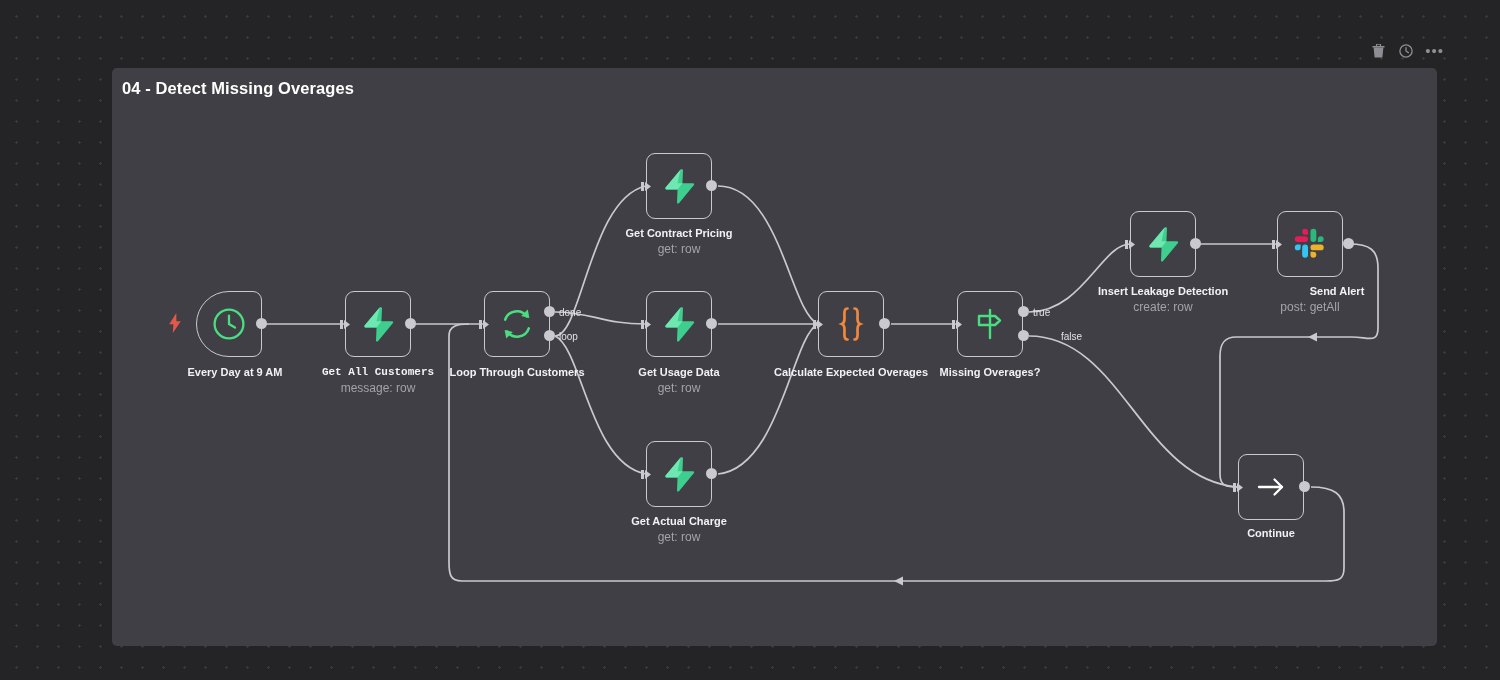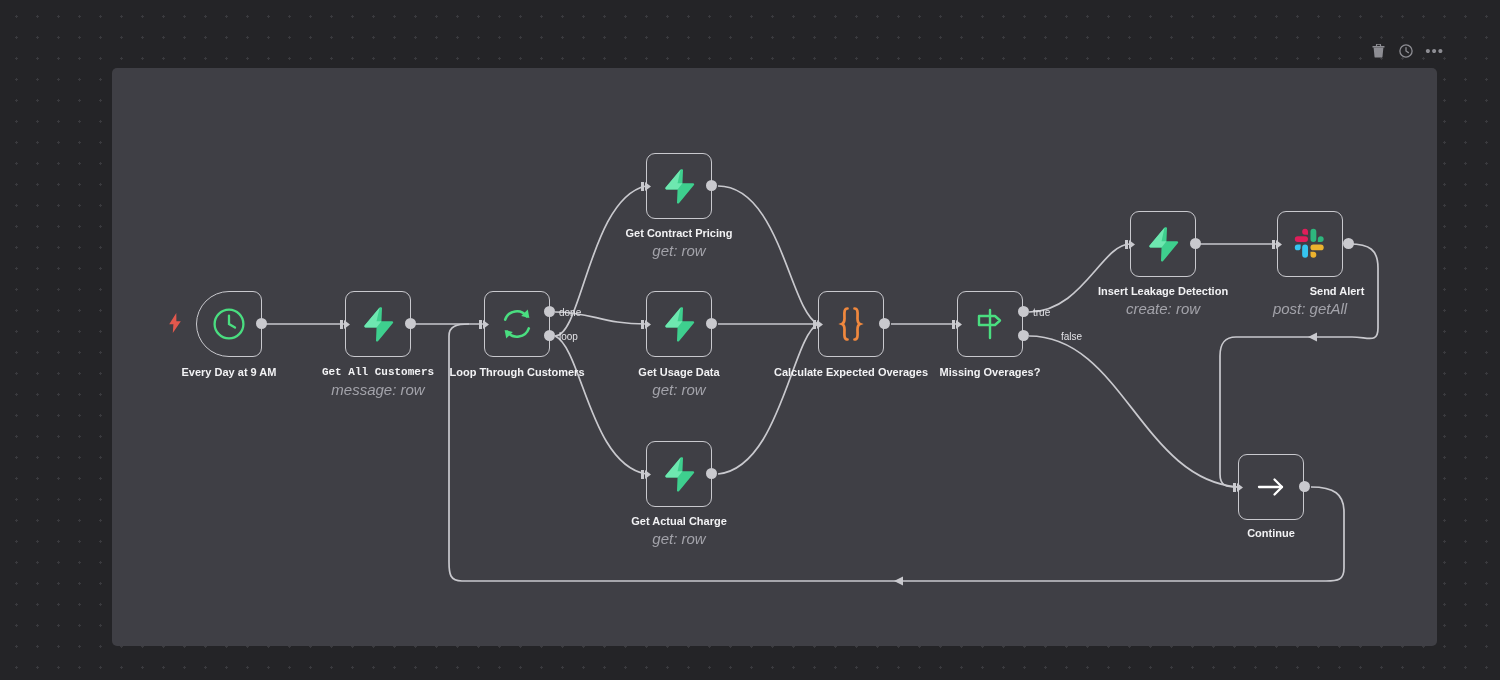--- a/index.html
+++ b/index.html
@@ -118,25 +118,24 @@
     font-weight: bold;
     color: #f2f2f4;
     line-height: 14.6px;
     z-index: 10;
     pointer-events: none;
   }
   .node-sub {
     position: absolute;
     width: 190px;
     text-align: center;
-    font-size: 15px;
+    font-size: 12px;
     color: #a3a3aa;
     z-index: 10;
     pointer-events: none;
-    font-style: italic;
   }
 
   
   .port-out {
     position: absolute;
     width: 11px;
     height: 11px;
     border-radius: 50%;
     background: #c9c9ce;
     z-index: 14;
@@ -184,20 +183,21 @@
       <svg width="14" height="14" viewBox="0 0 14 14">
         <circle cx="7" cy="7" r="6.1" fill="none" stroke="currentColor" stroke-width="1.3"></circle>
         <path d="M7 3.6V7l2.4 1.6" fill="none" stroke="currentColor" stroke-width="1.3" stroke-linecap="round"></path>
       </svg>
     </div>
     <div class="tool-dots">•••</div>
   </div>
 
   <div id="panel">
 
+    <div id="panel-title">04 - Detect Missing Overages</div>
 
     <svg id="edges" viewBox="0 0 1325 578">
 
       <path class="edge" d="M150,256 L233,256"></path>
 
       <path class="edge" d="M299,256 L372,256"></path>
 
       <path class="edge" d="M443,244 C480,244 490,256 534,256"></path>
 
       <path class="edge" d="M443,268 C470,268 478,130 534,118"></path>
@@ -233,21 +233,21 @@
       </svg>
     </div>
 
     <div class="node trigger" style="left:84px; top:223px;">
       <svg width="34" height="34" viewBox="0 0 34 34">
         <circle cx="17" cy="17" r="14.4" fill="none" stroke="#4ade80" stroke-width="2.3"></circle>
         <path d="M17 8.6V17l6 3.6" fill="none" stroke="#4ade80" stroke-width="2.3" stroke-linecap="round"></path>
       </svg>
     </div>
     <div class="port-out" style="left:144px; top:250px;"></div>
-    <div class="node-label" style="left:22px; top:297px;">Every Day at 9 AM</div>
+    <div class="node-label" style="left:28px; top:297px;">Every Day at 9 AM</div>
 
     <div class="port-in" style="left:228px; top:250px;">
       <svg width="10" height="13" viewBox="0 0 10 13">
         <rect x="0" y="2" width="3" height="9" fill="#c9c9ce"></rect>
         <polygon points="4,2 10,6.5 4,11" fill="#c9c9ce"></polygon>
       </svg>
     </div>
     <div class="node" style="left:233px; top:223px;">
       <svg width="36" height="36" viewBox="0 0 36 36">
         <path d="M19.6 1.5 4.6 19.6a1.1 1.1 0 0 0 .85 1.8h11.1L16 34.4a1.1 1.1 0 0 0 1.95.75l15-18.1a1.1 1.1 0 0 0-.85-1.8H21.45l.55-13.0a1.1 1.1 0 0 0-1.95-.75z" fill="#3ecf8e"></path>

